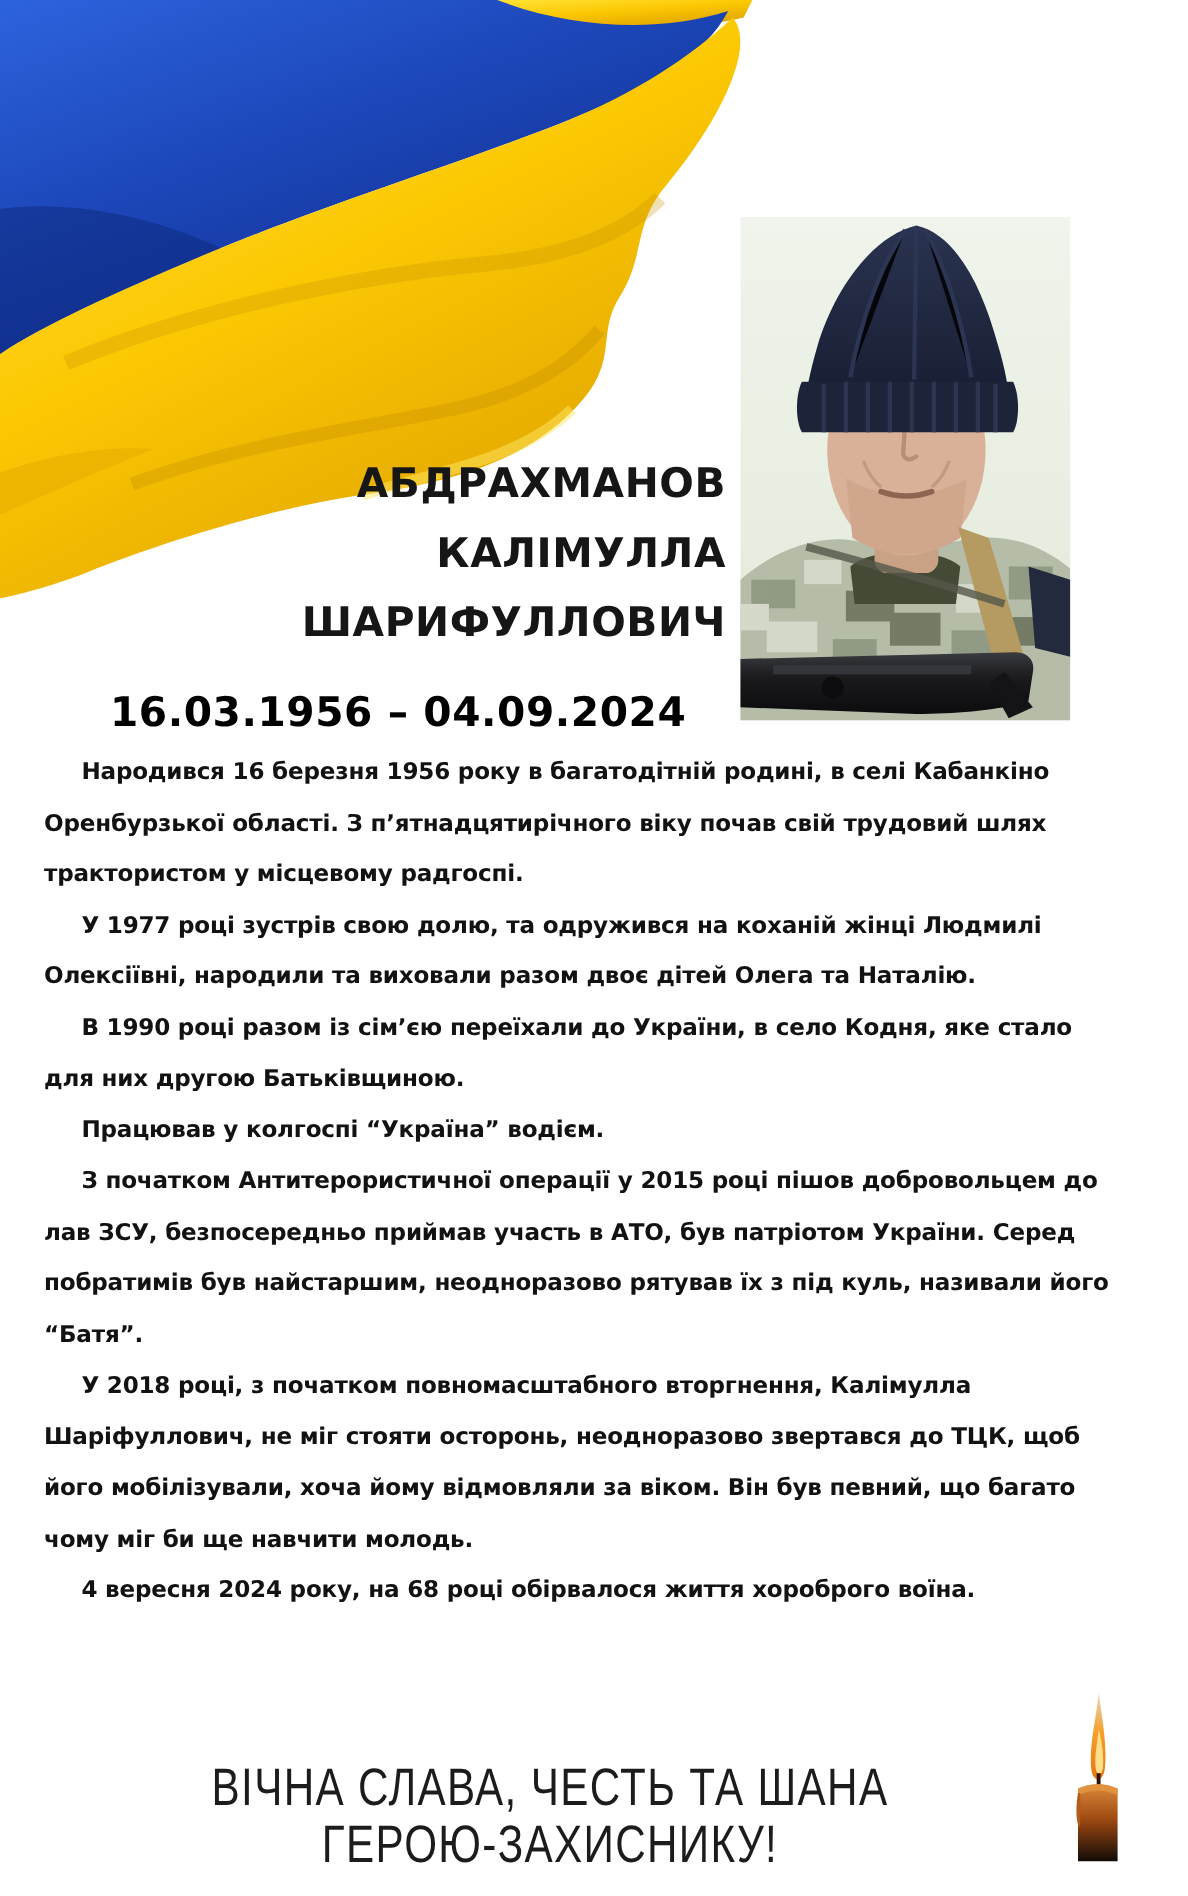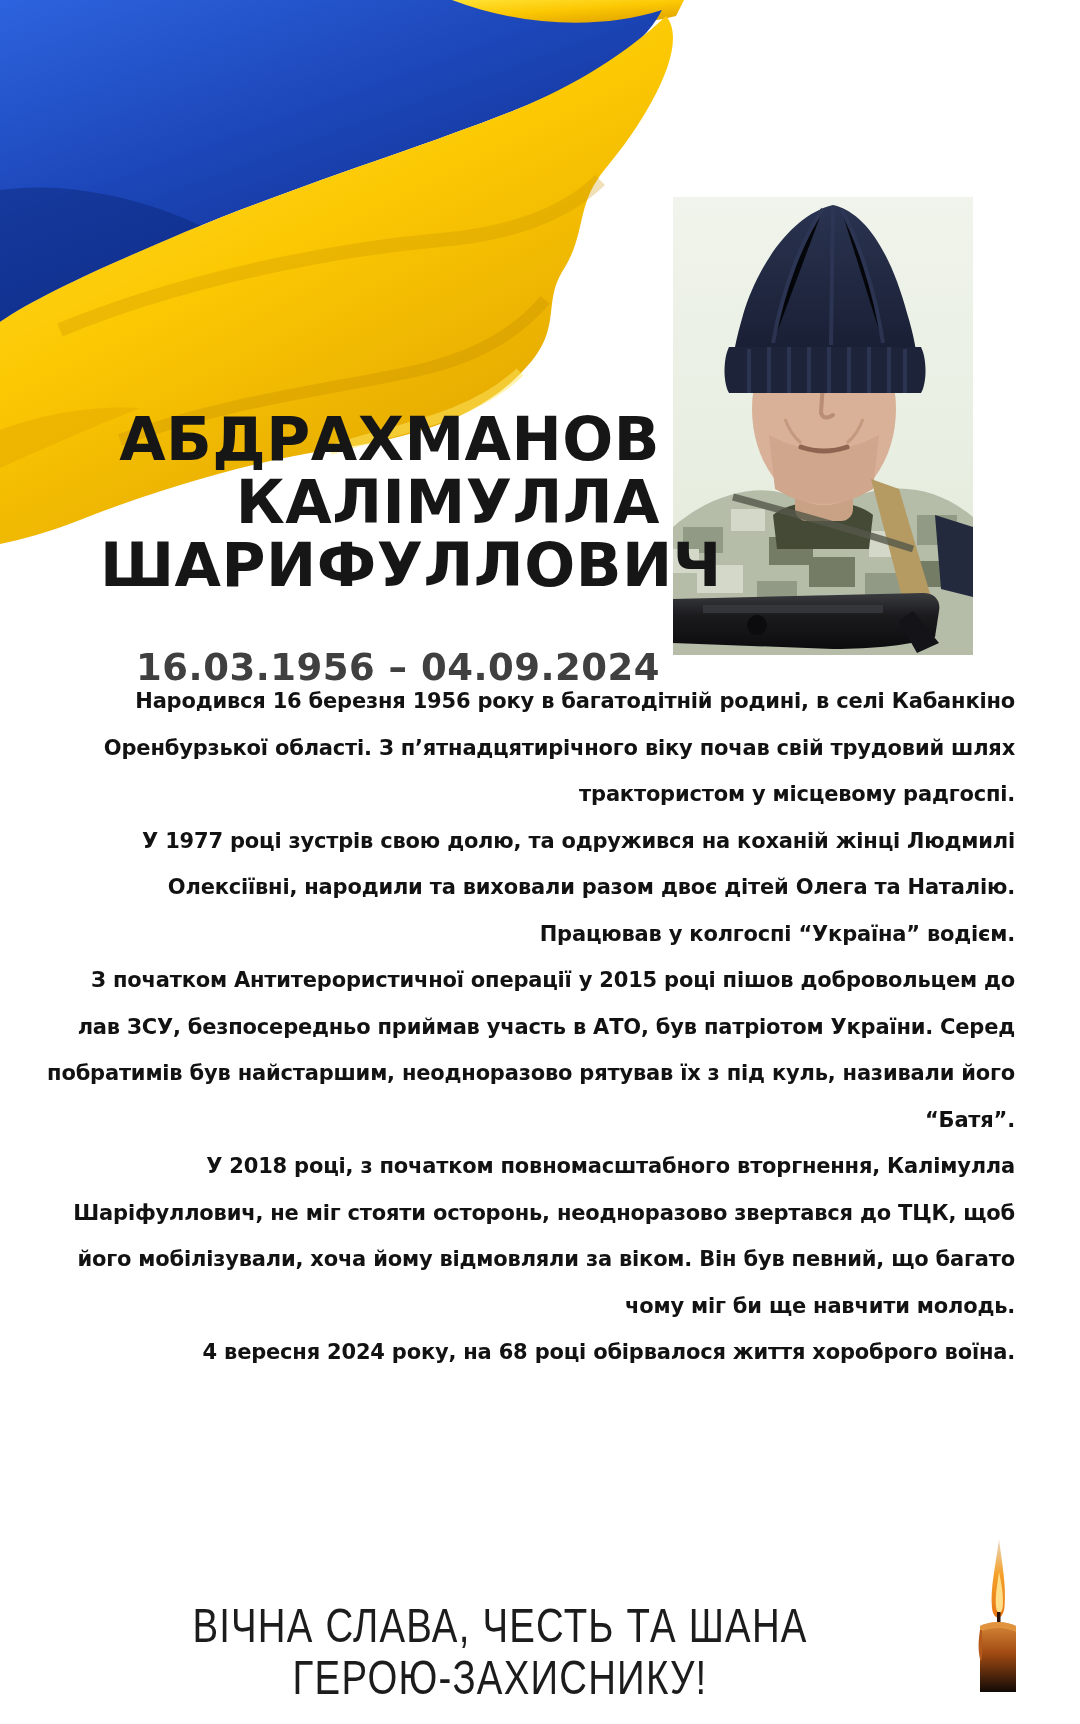--- a/index.html
+++ b/index.html
@@ -8,33 +8,33 @@
     width:1080px;height:1724px;
     background:#ffffff;
     overflow:hidden;
     font-family:"DejaVu Sans","Liberation Sans",sans-serif;
   }
   .flag{position:absolute;left:0;top:0;width:684px;height:544px;}
   .photo{position:absolute;left:673px;top:197px;width:300px;height:458px;}
   .name-block{
     position:absolute;left:100px;top:408px;width:560px;
     text-align:right;
-    font-weight:bold;font-size:60px;line-height:63px;
+    font-weight:bold;font-size:37px;line-height:63px;
     letter-spacing:0.5px;color:#161616;
   }
   .name-block .nline{display:block;}
   .dates{
     position:absolute;left:100px;top:626px;width:560px;
-    text-align:right;
-    font-weight:bold;font-size:37px;letter-spacing:0.5px;color:#404040;margin-top:20px;
+    text-align:left;
+    font-weight:bold;font-size:37px;letter-spacing:0.5px;color:#000000;
   }
   .bio{
     position:absolute;left:40px;top:678px;width:975px;
     font-weight:bold;font-size:21px;line-height:46.5px;
-    letter-spacing:-0.2px;color:#121212;text-align:right;
+    letter-spacing:-0.2px;color:#121212;text-align:left;
   }
   .bio p{margin:0;text-indent:34px;}
   .tribute{
     position:absolute;left:55px;top:1600px;width:890px;
     text-align:center;color:#1c1c1c;
     font-family:"Liberation Sans",sans-serif;
     font-size:48px;line-height:52px;font-weight:400;
     letter-spacing:1.5px;
     transform:scaleX(0.8);transform-origin:50% 0;
     white-space:nowrap;
@@ -194,20 +194,21 @@
     <span class="nline">АБДРАХМАНОВ</span>
     <span class="nline">КАЛІМУЛЛА</span>
     <span class="nline">ШАРИФУЛЛОВИЧ</span>
   </div>
 
   <div class="dates">16.03.1956 – 04.09.2024</div>
 
   <div class="bio">
       <p class="para">Народився 16 березня 1956 року в багатодітній родині, в селі Кабанкіно Оренбурзької області. З п’ятнадцятирічного віку почав свій трудовий шлях трактористом у місцевому радгоспі.</p>
       <p class="para">У 1977 році зустрів свою долю, та одружився на коханій жінці Людмилі Олексіївні, народили та виховали разом двоє дітей Олега та Наталію.</p>
+      <p class="para">В 1990 році разом із сім’єю переїхали до України, в село Кодня, яке стало для них другою Батьківщиною.</p>
       <p class="para">Працював у колгоспі “Україна” водієм.</p>
       <p class="para">З початком Антитерористичної операції у 2015 році пішов добровольцем до лав ЗСУ, безпосередньо приймав участь в АТО, був патріотом України. Серед побратимів був найстаршим, неодноразово рятував їх з під куль, називали його “Батя”.</p>
       <p class="para">У 2018 році, з початком повномасштабного вторгнення, Калімулла Шаріфуллович, не міг стояти осторонь, неодноразово звертався до ТЦК, щоб його мобілізували, хоча йому відмовляли за віком. Він був певний, що багато чому міг би ще навчити молодь.</p>
       <p class="para">4 вересня 2024 року, на 68 році обірвалося життя хороброго воїна.</p>
     </div>
 
   <div class="tribute">
     <span class="tline">ВІЧНА СЛАВА, ЧЕСТЬ ТА ШАНА</span>
     <span class="tline">ГЕРОЮ-ЗАХИСНИКУ!</span>
   </div>

